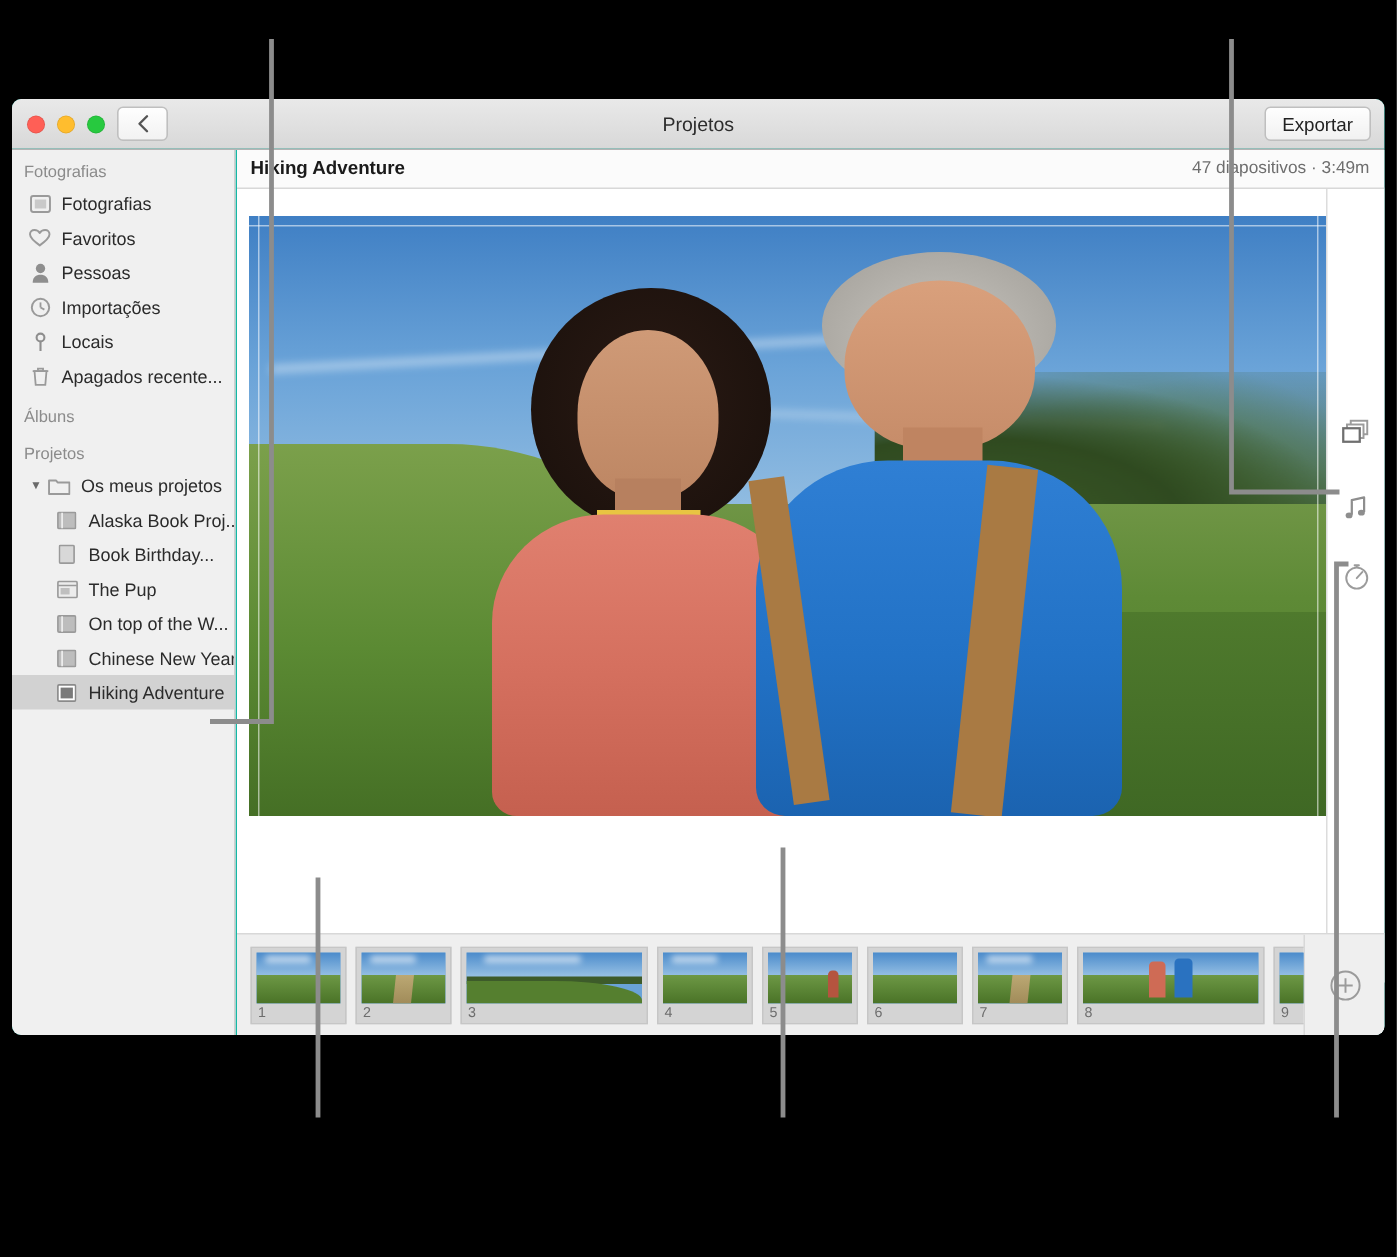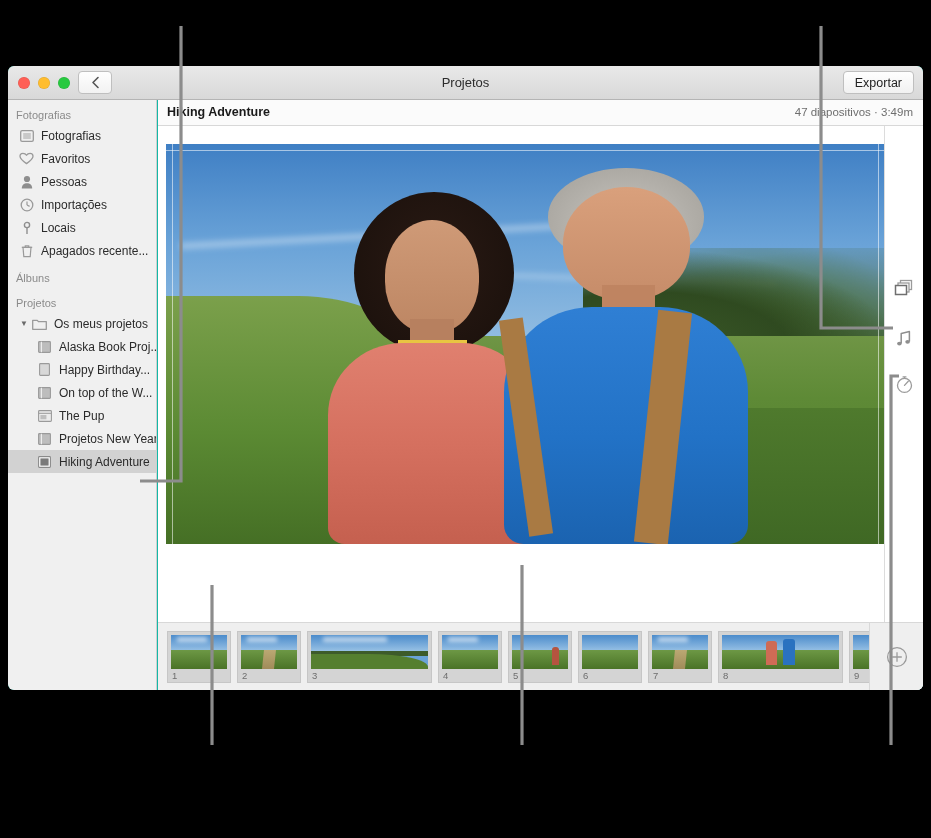--- a/index.html
+++ b/index.html
@@ -571,52 +571,52 @@
         </span>
         <span>Alaska Book Proj...</span>
       </div>
 
       <div class="side-item indent2">
         <span class="side-icon">
           <svg width="11" height="13" viewBox="0 0 11 13">
             <rect x="0.6" y="0.6" width="9.8" height="11.8" rx="0.8" fill="#d8d8d8" stroke="#9a9a9a" stroke-width="1.1"></rect>
           </svg>
         </span>
-        <span>Happy Birthday...</span>
-      </div>
-
-      <div class="side-item indent2">
-        <span class="side-icon">
-          <svg width="13" height="12" viewBox="0 0 13 12">
-            <rect x="0.6" y="0.6" width="11.8" height="10.8" rx="0.8" fill="#bdbdbd" stroke="#9a9a9a" stroke-width="1.1"></rect>
-            <line x1="3.4" y1="0.8" x2="3.4" y2="11.2" stroke="#f0f0f0" stroke-width="1.1"></line>
-          </svg>
-        </span>
-        <span>On top of the W...</span>
+        <span>Book Birthday...</span>
       </div>
 
       <div class="side-item indent2">
         <span class="side-icon">
           <svg width="14" height="12" viewBox="0 0 14 12">
             <rect x="0.6" y="0.6" width="12.8" height="10.8" rx="0.9" fill="#ececec" stroke="#9a9a9a" stroke-width="1.1"></rect>
             <line x1="0.8" y1="3.3" x2="13.2" y2="3.3" stroke="#9a9a9a" stroke-width="1"></line>
             <rect x="2.4" y="5" width="6" height="4.3" fill="#bfbfbf"></rect>
           </svg>
         </span>
         <span>The Pup</span>
       </div>
 
       <div class="side-item indent2">
         <span class="side-icon">
           <svg width="13" height="12" viewBox="0 0 13 12">
             <rect x="0.6" y="0.6" width="11.8" height="10.8" rx="0.8" fill="#bdbdbd" stroke="#9a9a9a" stroke-width="1.1"></rect>
             <line x1="3.4" y1="0.8" x2="3.4" y2="11.2" stroke="#f0f0f0" stroke-width="1.1"></line>
           </svg>
         </span>
-        <span>Projetos New Year</span>
+        <span>On top of the W...</span>
+      </div>
+
+      <div class="side-item indent2">
+        <span class="side-icon">
+          <svg width="13" height="12" viewBox="0 0 13 12">
+            <rect x="0.6" y="0.6" width="11.8" height="10.8" rx="0.8" fill="#bdbdbd" stroke="#9a9a9a" stroke-width="1.1"></rect>
+            <line x1="3.4" y1="0.8" x2="3.4" y2="11.2" stroke="#f0f0f0" stroke-width="1.1"></line>
+          </svg>
+        </span>
+        <span>Chinese New Year</span>
       </div>
 
       <div class="side-item indent2 selected">
         <span class="side-icon">
           <svg width="13" height="12" viewBox="0 0 13 12">
             <rect x="0.6" y="0.6" width="11.8" height="10.8" rx="0.8" fill="#ffffff" stroke="#8a8a8a" stroke-width="1.1"></rect>
             <rect x="2.4" y="2.4" width="8.2" height="7.2" fill="#7a7a7a"></rect>
           </svg>
         </span>
         <span>Hiking Adventure</span>

